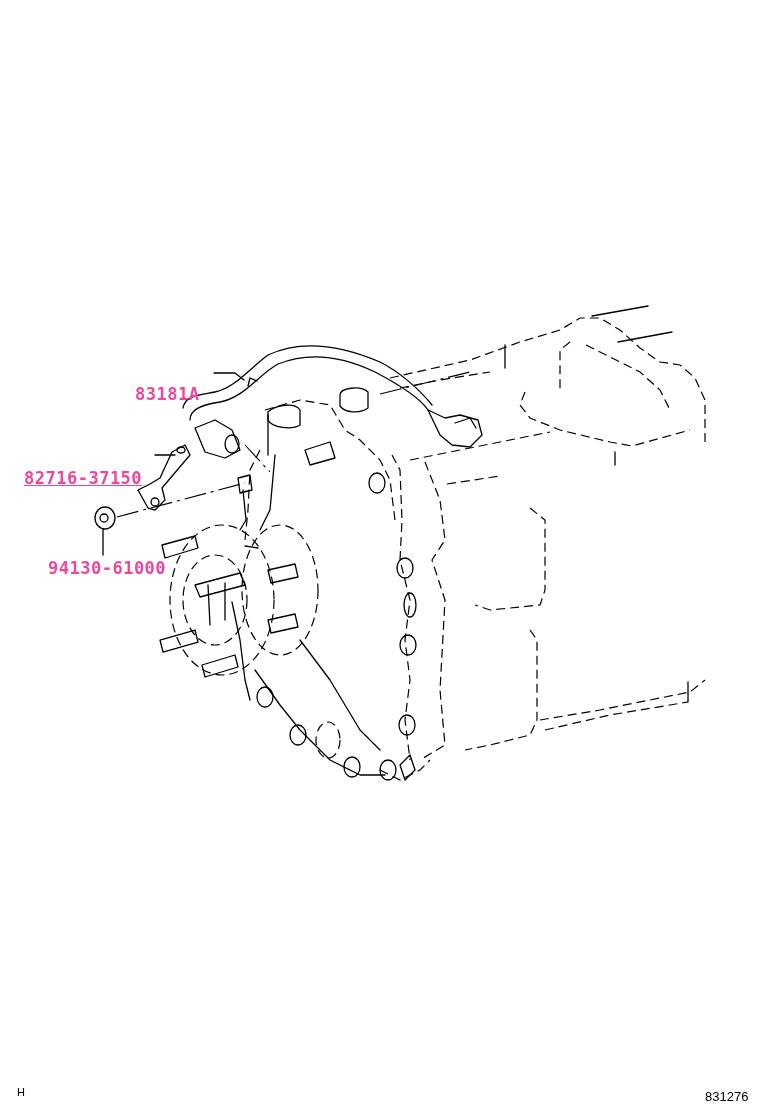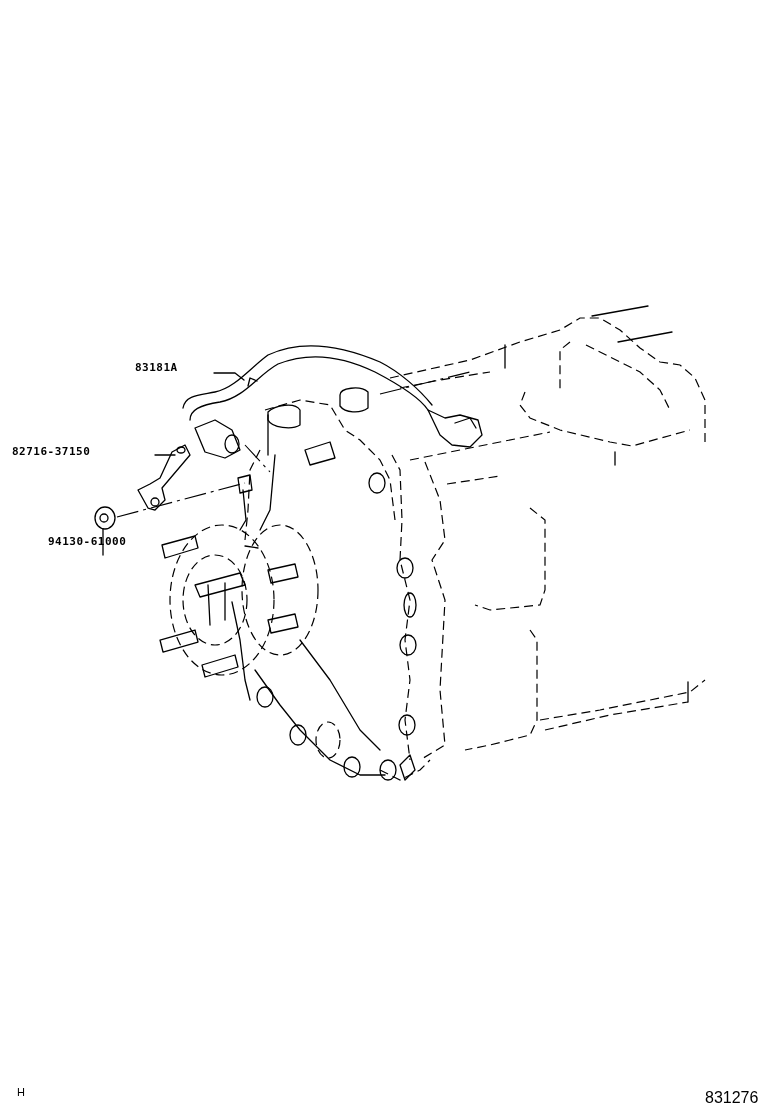--- a/index.html
+++ b/index.html
@@ -1,31 +1,32 @@
 <!DOCTYPE html>
 <html><head>
   <meta charset="utf-8">
   <style>
     html, body { margin: 0; padding: 0; background: #ffffff; }
     body { width: 760px; height: 1112px; position: relative; overflow: hidden; }
     .canvas { position: absolute; left: 0; top: 0; width: 760px; height: 1112px; }
     .label {
       position: absolute;
       font-family: "DejaVu Sans Mono", "Liberation Mono", monospace;
-      font-size: 11px;
+      font-size: 17px;
       font-weight: bold;
-      color: #000000;
+      color: #ec4899;
       letter-spacing: 0.5px;
       white-space: nowrap;
       line-height: 1;
+      margin-top: 24px;
     }
     .corner {
       position: absolute;
       font-family: "Liberation Sans", "DejaVu Sans", sans-serif;
-      font-size: 16px;
+      font-size: 13px;
       color: #000;
       line-height: 1;
     }
     svg { position: absolute; left: 0; top: 0; }
     .s { fill: none; stroke: #000; stroke-width: 1.3; stroke-linecap: round; stroke-linejoin: round; }
     .d { fill: none; stroke: #000; stroke-width: 1.2; stroke-dasharray: 9 5; }
     .dl { fill: none; stroke: #000; stroke-width: 1.1; stroke-dasharray: 22 5 3 5; }
   </style>
 </head>
 <body>
@@ -122,18 +123,18 @@
       <path class="s" d="M214 373 L235 373 L244 380"></path>
       <path class="s" d="M155 455 L175 455"></path>
       <path class="s" d="M103 529 L103 555"></path>
       <path class="dl" d="M117 517 L245 483"></path>
       <path class="dl" d="M245 445 L270 472"></path>
       <path class="dl" d="M380 394 L470 372"></path>
     </g>
   </svg>
 
   <div class="label" style="left:135px; top:362px;">83181A</div>
-  <div class="label" style="left:12px; top:446px;">82716-37150</div>
+  <div class="label" style="left:24px; top:446px;text-decoration:underline;">82716-37150</div>
   <div class="label" style="left:48px; top:536px;">94130-61000</div>
 
   <div class="corner" style="left:17px; top:1087px; font-size:11px;">H</div>
   <div class="corner" style="left:705px; top:1090px;">831276</div>
 </div>
 
 </body></html>

